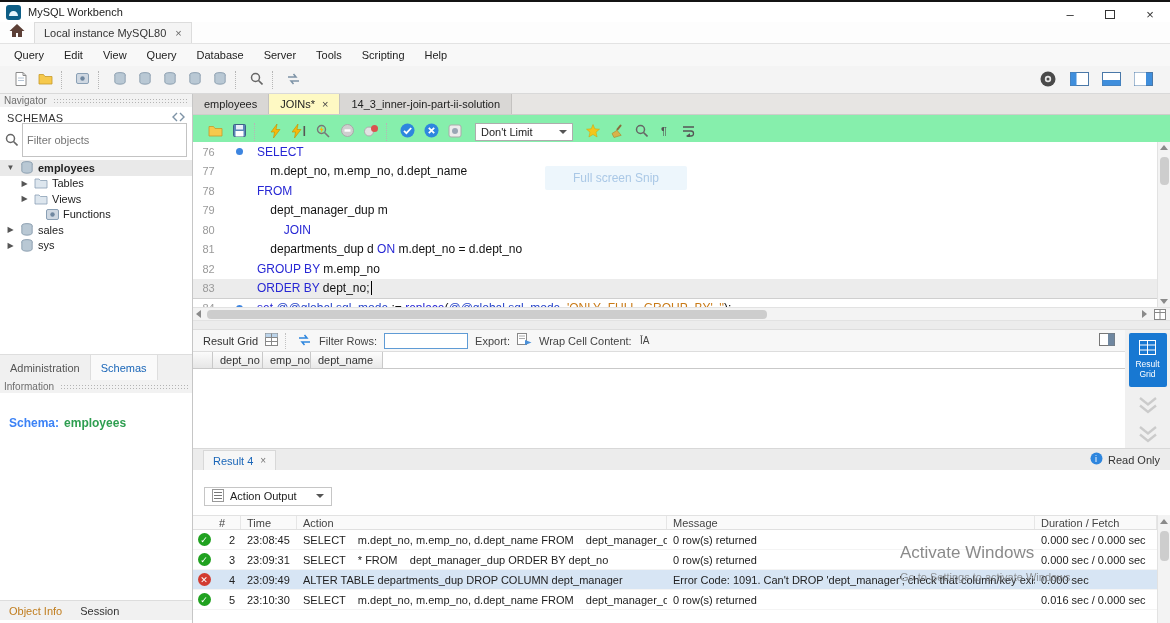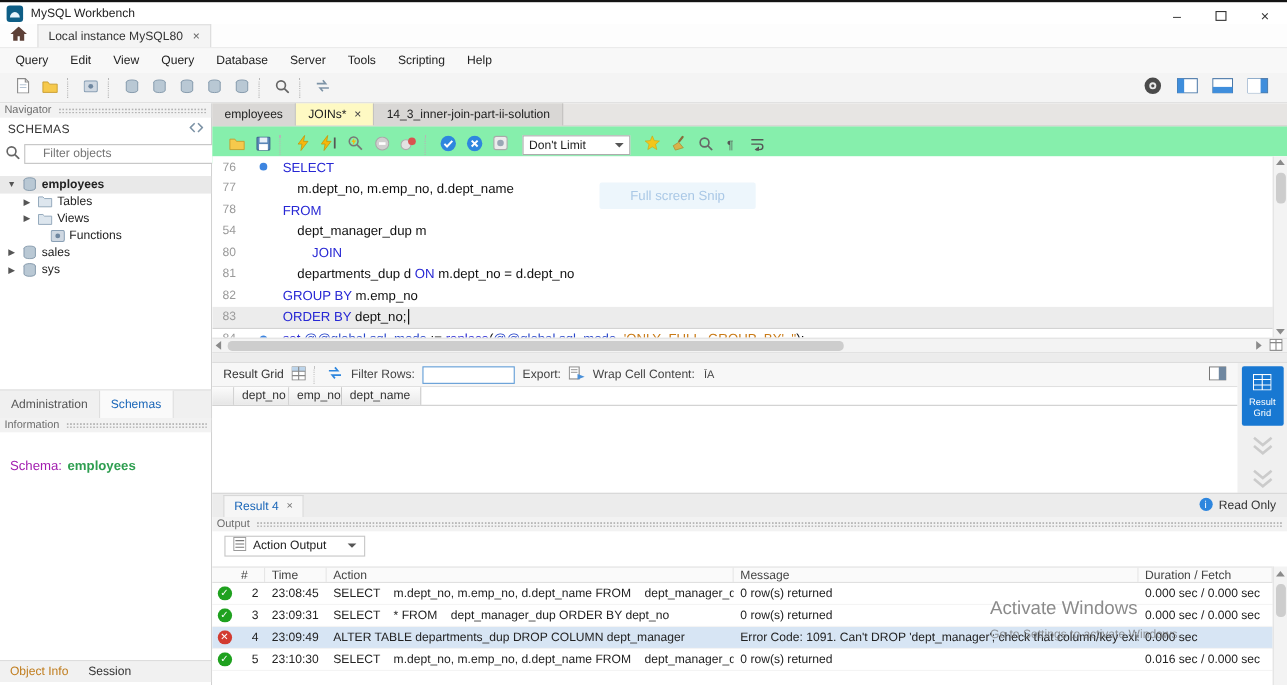--- a/index.html
+++ b/index.html
@@ -31,34 +31,34 @@
 .toolbar-right{margin-left:auto;display:flex;align-items:center;gap:7px;padding-right:6px}
 
 
 .sidebar{position:absolute;top:94px;left:0;width:193px;bottom:0;background:#fff;border-right:1px solid #c6c6c6}
 .hdr-dotted{height:13px;background:#f2f2f2;display:flex;align-items:center;gap:6px;padding:0 4px;color:#6e6e6e;font-size:10px}
 .dots{flex:1;height:5px;background-image:radial-gradient(#b4b4b4 0.8px,transparent 0.9px);background-size:3px 3px}
 .nav-hdr{position:absolute;top:0;left:0;right:0}
 .schemas-row{position:absolute;top:13px;left:0;right:0;height:21px;display:flex;align-items:center;padding:0 7px;color:#333;letter-spacing:.3px}
 .schemas-row .sp{flex:1}
 .filter-row{position:absolute;top:34px;left:0;right:0;height:24px;display:flex;align-items:center;padding:0 5px;gap:4px}
-.filter-input{flex:1;height:18px;border:1px solid #c3c3c3;font-size:11px;padding:0 16px;color:#333;outline:none}
+.filter-input{flex:1;height:34px;border:1px solid #c3c3c3;font-size:11px;padding:0 4px;color:#333;outline:none}
 .tree{position:absolute;top:58px;left:0;right:0;padding-top:8px}
 .trow{height:15.5px;display:flex;align-items:center;gap:4px;cursor:default}
 .trow.tsel{background:#e9e9e9}
 .tarrow{width:11px;font-size:8px;color:#555;text-align:center}
 .ticon{display:flex;align-items:center}
 .tlabel{color:#222}
 .tlabel.b{font-weight:bold}
 .nav-tabs{position:absolute;top:260px;left:0;right:0;height:28px;background:#f0f0f0;border-top:1px solid #dedede;border-bottom:1px solid #dedede;display:flex;align-items:stretch}
 .ntab{display:flex;align-items:center;padding:0 10px;color:#555}
 .ntab.active{color:#1a66b8;background:#fafafa;border-right:1px solid #dedede;border-left:1px solid #dedede}
 .info-hdr{position:absolute;top:286px;left:0;right:0}
 .schema-info{position:absolute;top:322px;left:9px;font-size:12px}
-.schema-info .lbl{font-weight:normal;color:#a21caf}
+.schema-info .lbl{font-weight:bold;color:#3b82f6}
 .schema-info .val{font-weight:bold;color:#2e9e50;margin-left:5px}
 .sidebar-footer{position:absolute;bottom:3px;left:0;right:0;height:20px;background:#f1f1f1;border-top:1px solid #ddd;display:flex;align-items:center;gap:18px;padding:0 9px}
 .sf-objinfo{color:#c07d1e}
 .sf-session{color:#333}
 
 
 .main{position:absolute;top:94px;left:193px;right:0;bottom:0;background:#fff}
 
 
 .editor-tabs{position:absolute;top:0;left:0;right:0;height:21px;background:#e7e5e3;border-bottom:1px solid #cfcdcb;display:flex;align-items:stretch}
@@ -499,21 +499,21 @@
               <polygon points="8,9.2 8,14.8 4,12" fill="#555"></polygon>
             </svg></span>
         </span>
       </div>
 
     <div class="code-area">
       <div id="code-lines">
           <div class="cline"><span class="lnum">76</span><span class="lmark on"></span><span class="lcode"><span class="tk-k">SELECT</span></span></div>
           <div class="cline"><span class="lnum">77</span><span class="lmark"></span><span class="lcode"><span class="tk-p">    m.dept_no, m.emp_no, d.dept_name</span></span></div>
           <div class="cline"><span class="lnum">78</span><span class="lmark"></span><span class="lcode"><span class="tk-k">FROM</span></span></div>
-          <div class="cline"><span class="lnum">54</span><span class="lmark"></span><span class="lcode"><span class="tk-p">    dept_manager_dup m</span></span></div>
+          <div class="cline"><span class="lnum">79</span><span class="lmark"></span><span class="lcode"><span class="tk-p">    dept_manager_dup m</span></span></div>
           <div class="cline"><span class="lnum">80</span><span class="lmark"></span><span class="lcode"><span class="tk-p">        </span><span class="tk-k">JOIN</span></span></div>
           <div class="cline"><span class="lnum">81</span><span class="lmark"></span><span class="lcode"><span class="tk-p">    departments_dup d </span><span class="tk-k">ON</span><span class="tk-p"> m.dept_no = d.dept_no</span></span></div>
           <div class="cline"><span class="lnum">82</span><span class="lmark"></span><span class="lcode"><span class="tk-k">GROUP BY</span><span class="tk-p"> m.emp_no</span></span></div>
           <div class="cline current"><span class="lnum">83</span><span class="lmark"></span><span class="lcode"><span class="tk-k">ORDER BY</span><span class="tk-p"> dept_no;</span><span class="caret"></span></span></div>
           <div class="cline sep"><span class="lnum">84</span><span class="lmark on"></span><span class="lcode"><span class="tk-k">set</span><span class="tk-p"> </span><span class="tk-v">@@global.sql_mode</span><span class="tk-p"> := </span><span class="tk-k">replace</span><span class="tk-p">(</span><span class="tk-v">@@global.sql_mode</span><span class="tk-p">, </span><span class="tk-s">'ONLY_FULL_GROUP_BY'</span><span class="tk-p">, </span><span class="tk-s">''</span><span class="tk-p">);</span></span></div>
         </div>
       <div class="snip-overlay">Full screen Snip</div>
       <div class="vscroll">
         <span class="arr-up"></span>
         <span class="thumb"></span>
@@ -606,24 +606,20 @@
       <span class="read-only">
         <span><svg width="13" height="13">
               <circle cx="6.5" cy="6.5" r="6" fill="#2e86de"></circle>
               <text x="5" y="10" font-size="9" fill="#fff" font-family="DejaVu Serif, serif">i</text>
             </svg></span>
         <span>Read Only</span>
       </span>
     </div>
 
     <div class="output">
-      <div class="hdr-dotted out-hdr">
-        <span>Output</span>
-        <span class="dots"></span>
-      </div>
       <div class="combo-row">
         <div class="action-combo">
           <span class="cl">
             <span><svg width="12" height="13">
                   <rect x="0.5" y="0.5" width="11" height="12" fill="#fff" stroke="#999"></rect>
                   <line x1="2" y1="3.5" x2="10" y2="3.5" stroke="#777"></line>
                   <line x1="2" y1="6.5" x2="10" y2="6.5" stroke="#777"></line>
                   <line x1="2" y1="9.5" x2="10" y2="9.5" stroke="#777"></line>
                 </svg></span>
             <span>Action Output</span>

